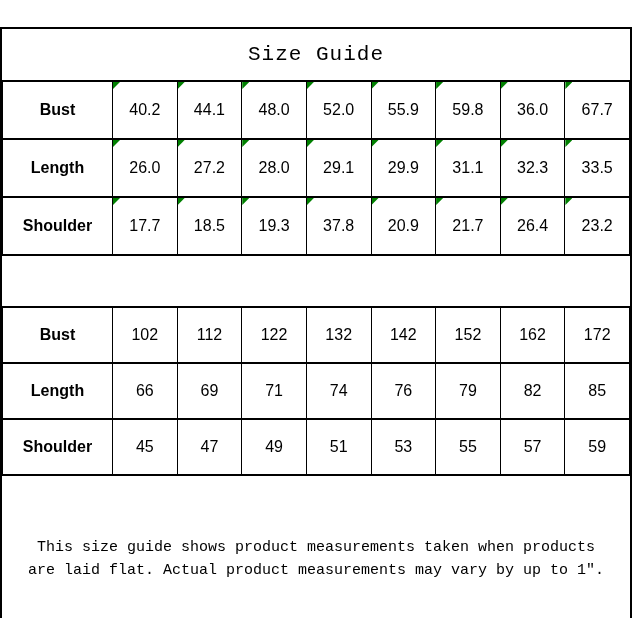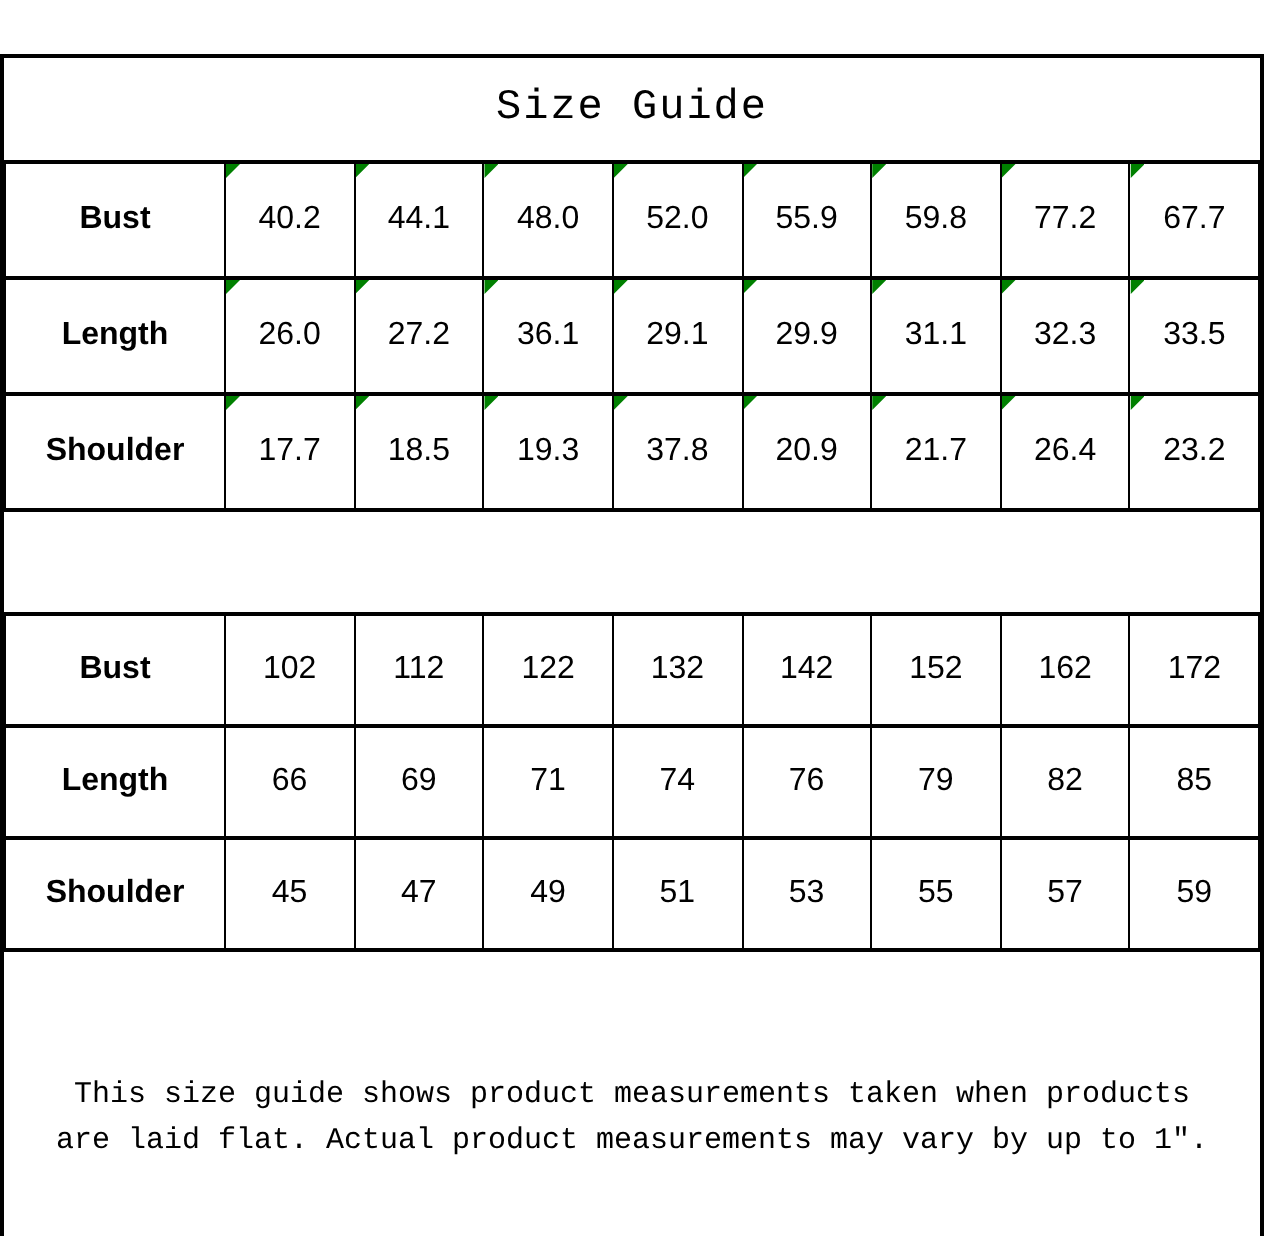--- a/index.html
+++ b/index.html
@@ -59,28 +59,28 @@
   <table class="grid t1">
     <tbody>
     <tr class="drow">
       <td class="unit lbl">Bust</td>
       <td><i class="tri"></i><span>40.2</span></td>
       <td><i class="tri"></i><span>44.1</span></td>
       <td><i class="tri"></i><span>48.0</span></td>
       <td><i class="tri"></i><span>52.0</span></td>
       <td><i class="tri"></i><span>55.9</span></td>
       <td><i class="tri"></i><span>59.8</span></td>
-      <td><i class="tri"></i><span>77.2</span></td>
+      <td><i class="tri"></i><span>36.0</span></td>
       <td><i class="tri"></i><span>67.7</span></td>
     </tr>
     <tr class="drow">
       <td class="unit lbl">Length</td>
       <td><i class="tri"></i><span>26.0</span></td>
       <td><i class="tri"></i><span>27.2</span></td>
-      <td><i class="tri"></i><span>36.1</span></td>
+      <td><i class="tri"></i><span>28.0</span></td>
       <td><i class="tri"></i><span>29.1</span></td>
       <td><i class="tri"></i><span>29.9</span></td>
       <td><i class="tri"></i><span>31.1</span></td>
       <td><i class="tri"></i><span>32.3</span></td>
       <td><i class="tri"></i><span>33.5</span></td>
     </tr>
     <tr class="drow">
       <td class="unit lbl">Shoulder</td>
       <td><i class="tri"></i><span>17.7</span></td>
       <td><i class="tri"></i><span>18.5</span></td>

